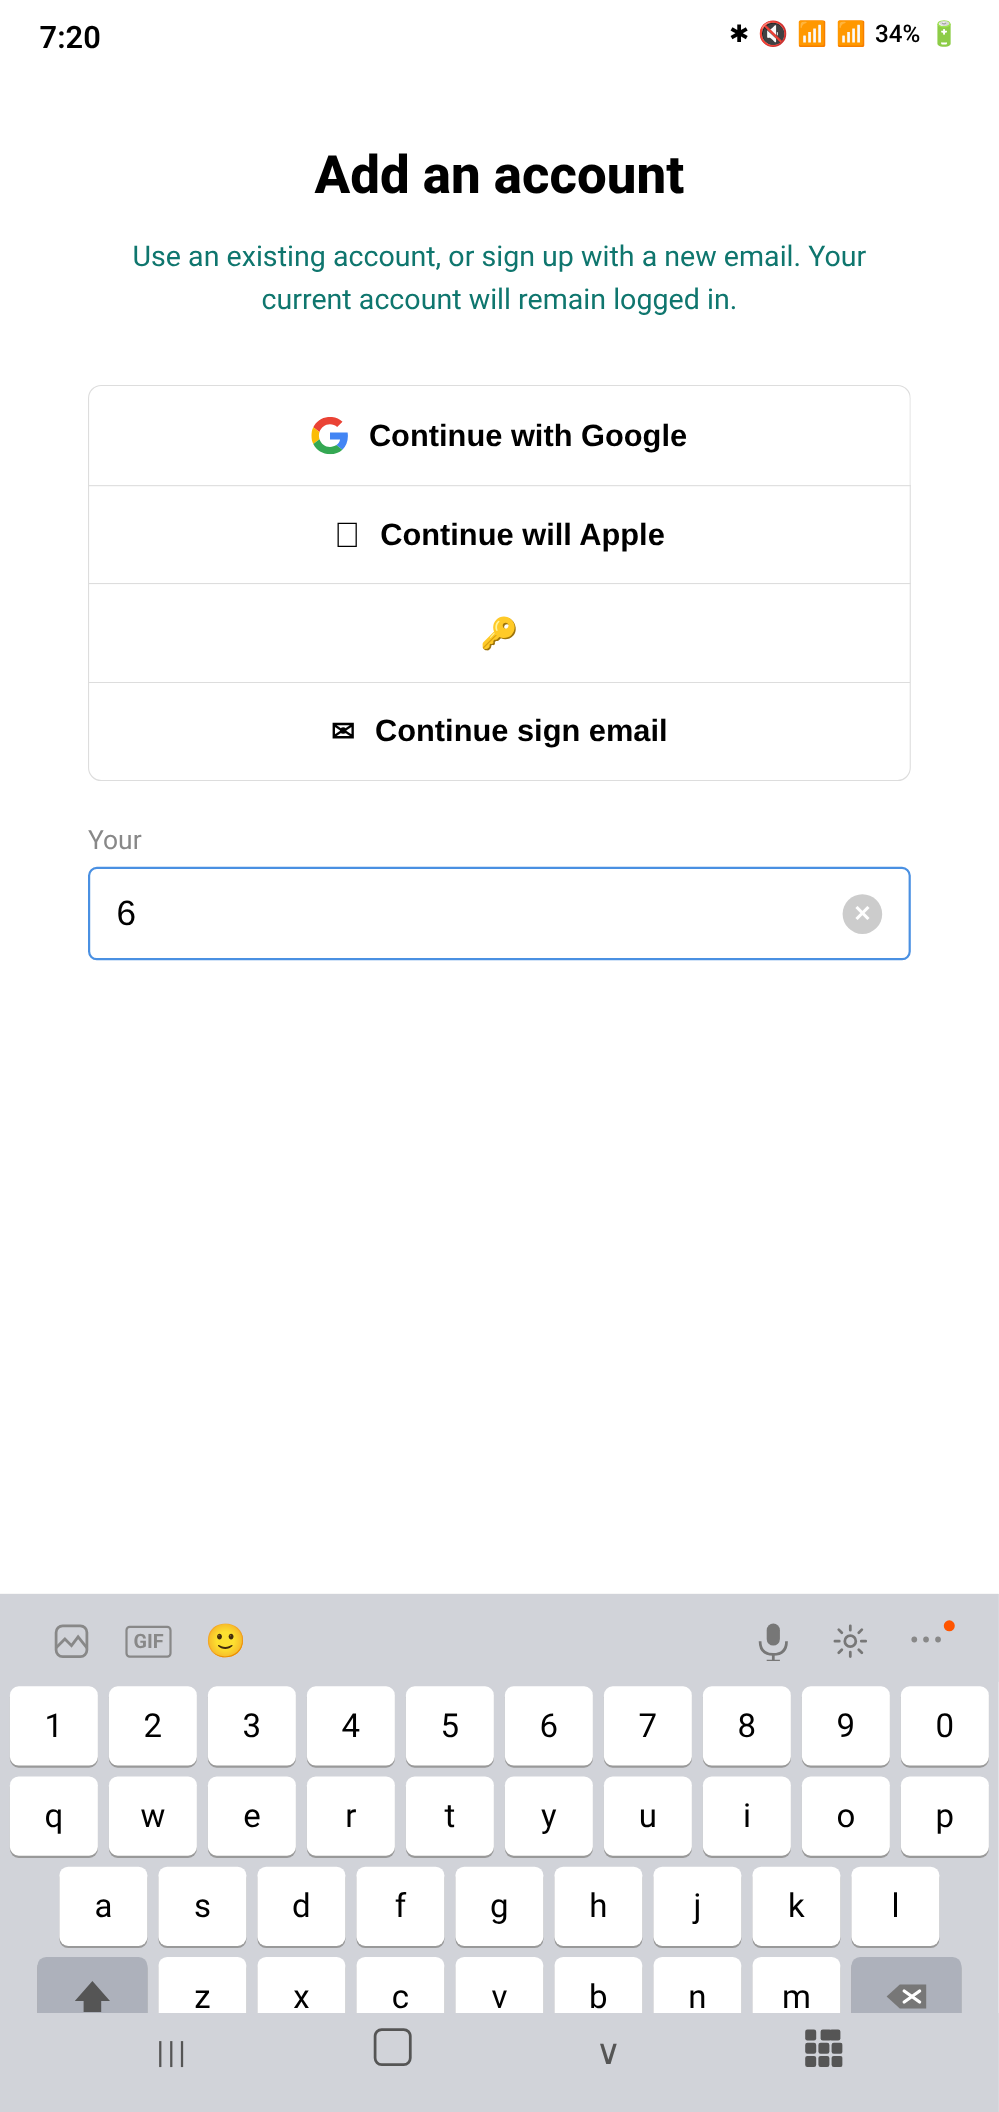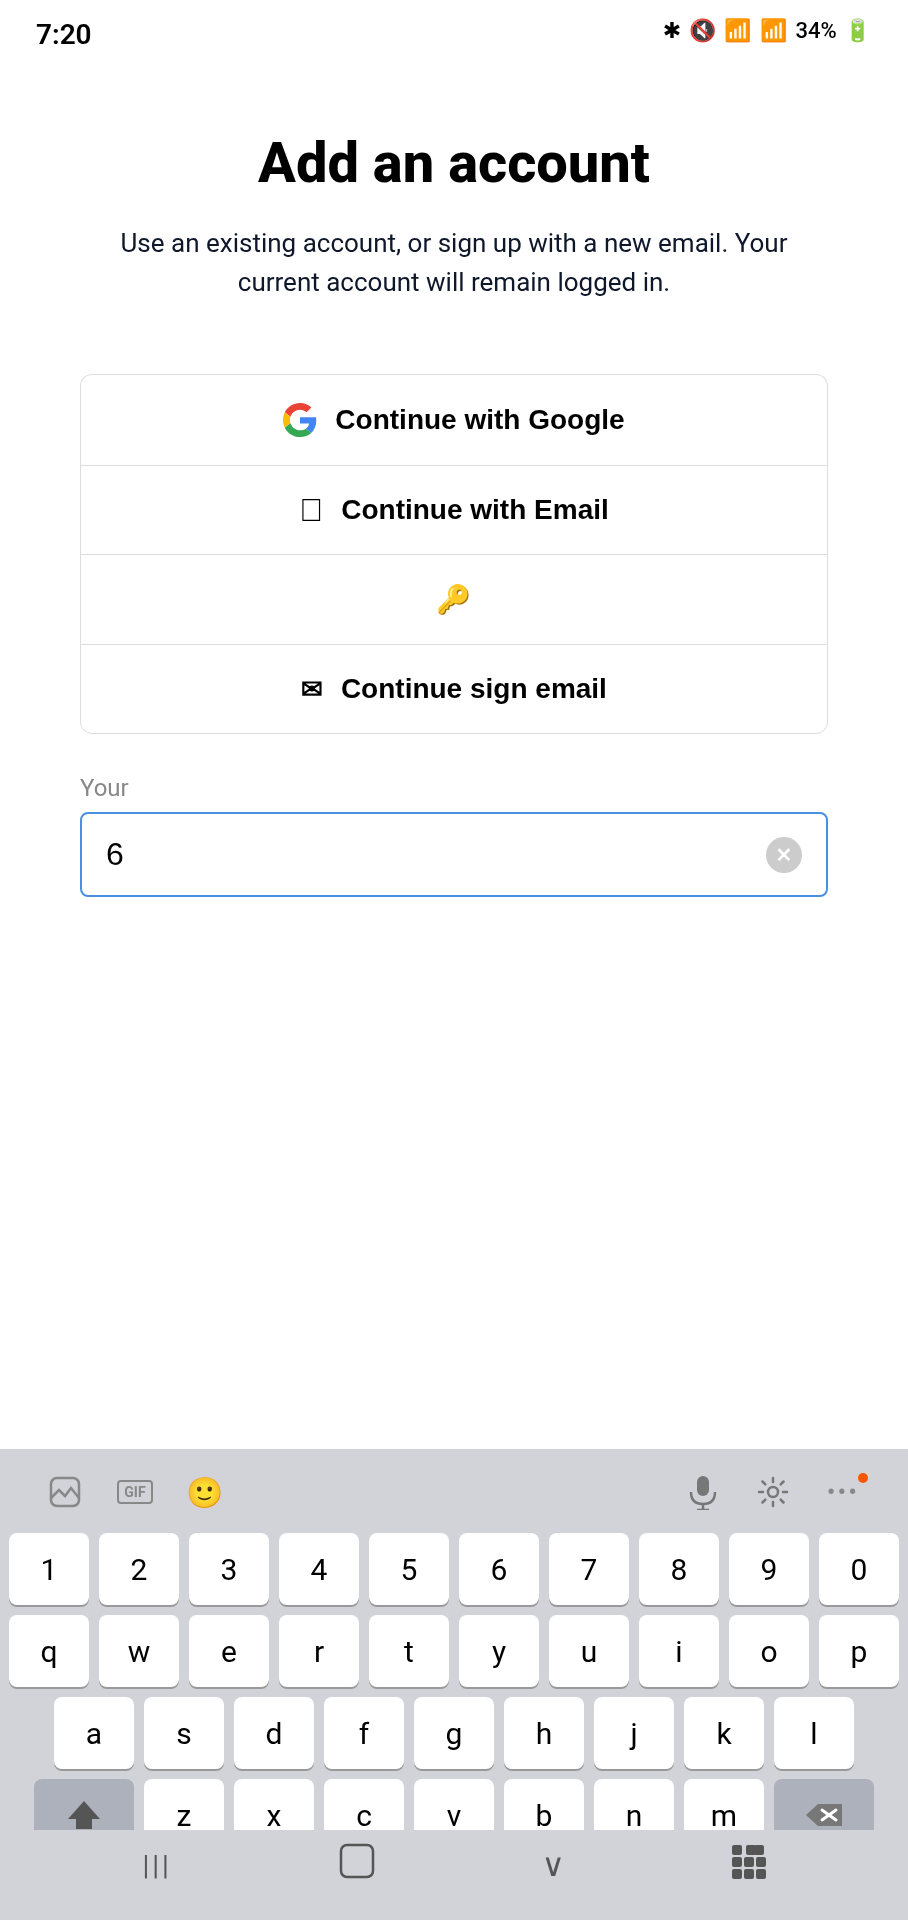--- a/index.html
+++ b/index.html
@@ -34,32 +34,32 @@
       color: #000;
     }
     .status-icons span { font-size: 22px; }
     .battery-text { font-size: 22px; font-weight: 500; }
 
     
     .content {
       padding: 60px 80px 40px;
     }
     .page-title {
-      font-size: 56px;
+      font-size: 48px;
       font-weight: 800;
       text-align: center;
       color: #000;
       margin-bottom: 28px;
     }
     .page-subtitle {
       font-size: 26px;
-      color: #0f172a;
+      color: #0f766e;
       text-align: center;
       line-height: 1.5;
-      margin-bottom: 72px;
+      margin-bottom: 57px;
       padding: 0 20px;
     }
 
     
     .auth-buttons {
       display: flex;
       flex-direction: column;
       gap: 0;
       margin-bottom: 40px;
     }
@@ -287,21 +287,21 @@
       justify-content: space-around;
       padding: 0 60px 20px;
     }
     .bottom-nav-icon {
       font-size: 32px;
       color: #555;
     }
 
     
     .gif-text {
-      font-size: 14px;
+      font-size: 18px;
       font-weight: 700;
       color: #888;
       border: 2px solid #888;
       padding: 2px 5px;
       border-radius: 4px;
     }
   </style>
 </head>
 <body>
 
@@ -330,21 +330,21 @@
         <path fill="#4285F4" d="M46.98 24.55c0-1.57-.15-3.09-.38-4.55H24v9.02h12.94c-.58 2.96-2.26 5.48-4.78 7.18l7.73 6c4.51-4.18 7.09-10.36 7.09-17.65z"></path>
         <path fill="#FBBC05" d="M10.53 28.59c-.48-1.45-.76-2.99-.76-4.59s.27-3.14.76-4.59l-7.98-6.19C.92 16.46 0 20.12 0 24c0 3.88.92 7.54 2.56 10.78l7.97-6.19z"></path>
         <path fill="#34A853" d="M24 48c6.48 0 11.93-2.13 15.89-5.81l-7.73-6c-2.18 1.48-4.97 2.35-8.16 2.35-6.26 0-11.57-4.22-13.47-9.91l-7.98 6.19C6.51 42.62 14.62 48 24 48z"></path>
         <path fill="none" d="M0 0h48v48H0z"></path>
       </svg>
       <span>Continue with Google</span>
     </button>
 
     <button class="auth-btn">
       <span class="apple-icon"></span>
-      <span>Continue with Email</span>
+      <span>Continue will Apple</span>
     </button>
 
     <button class="auth-btn">
       <span class="sso-icon">🔑</span>
     </button>
 
     <button class="auth-btn">
       <span class="email-icon">✉</span>
       <span>Continue sign email</span>
     </button>

